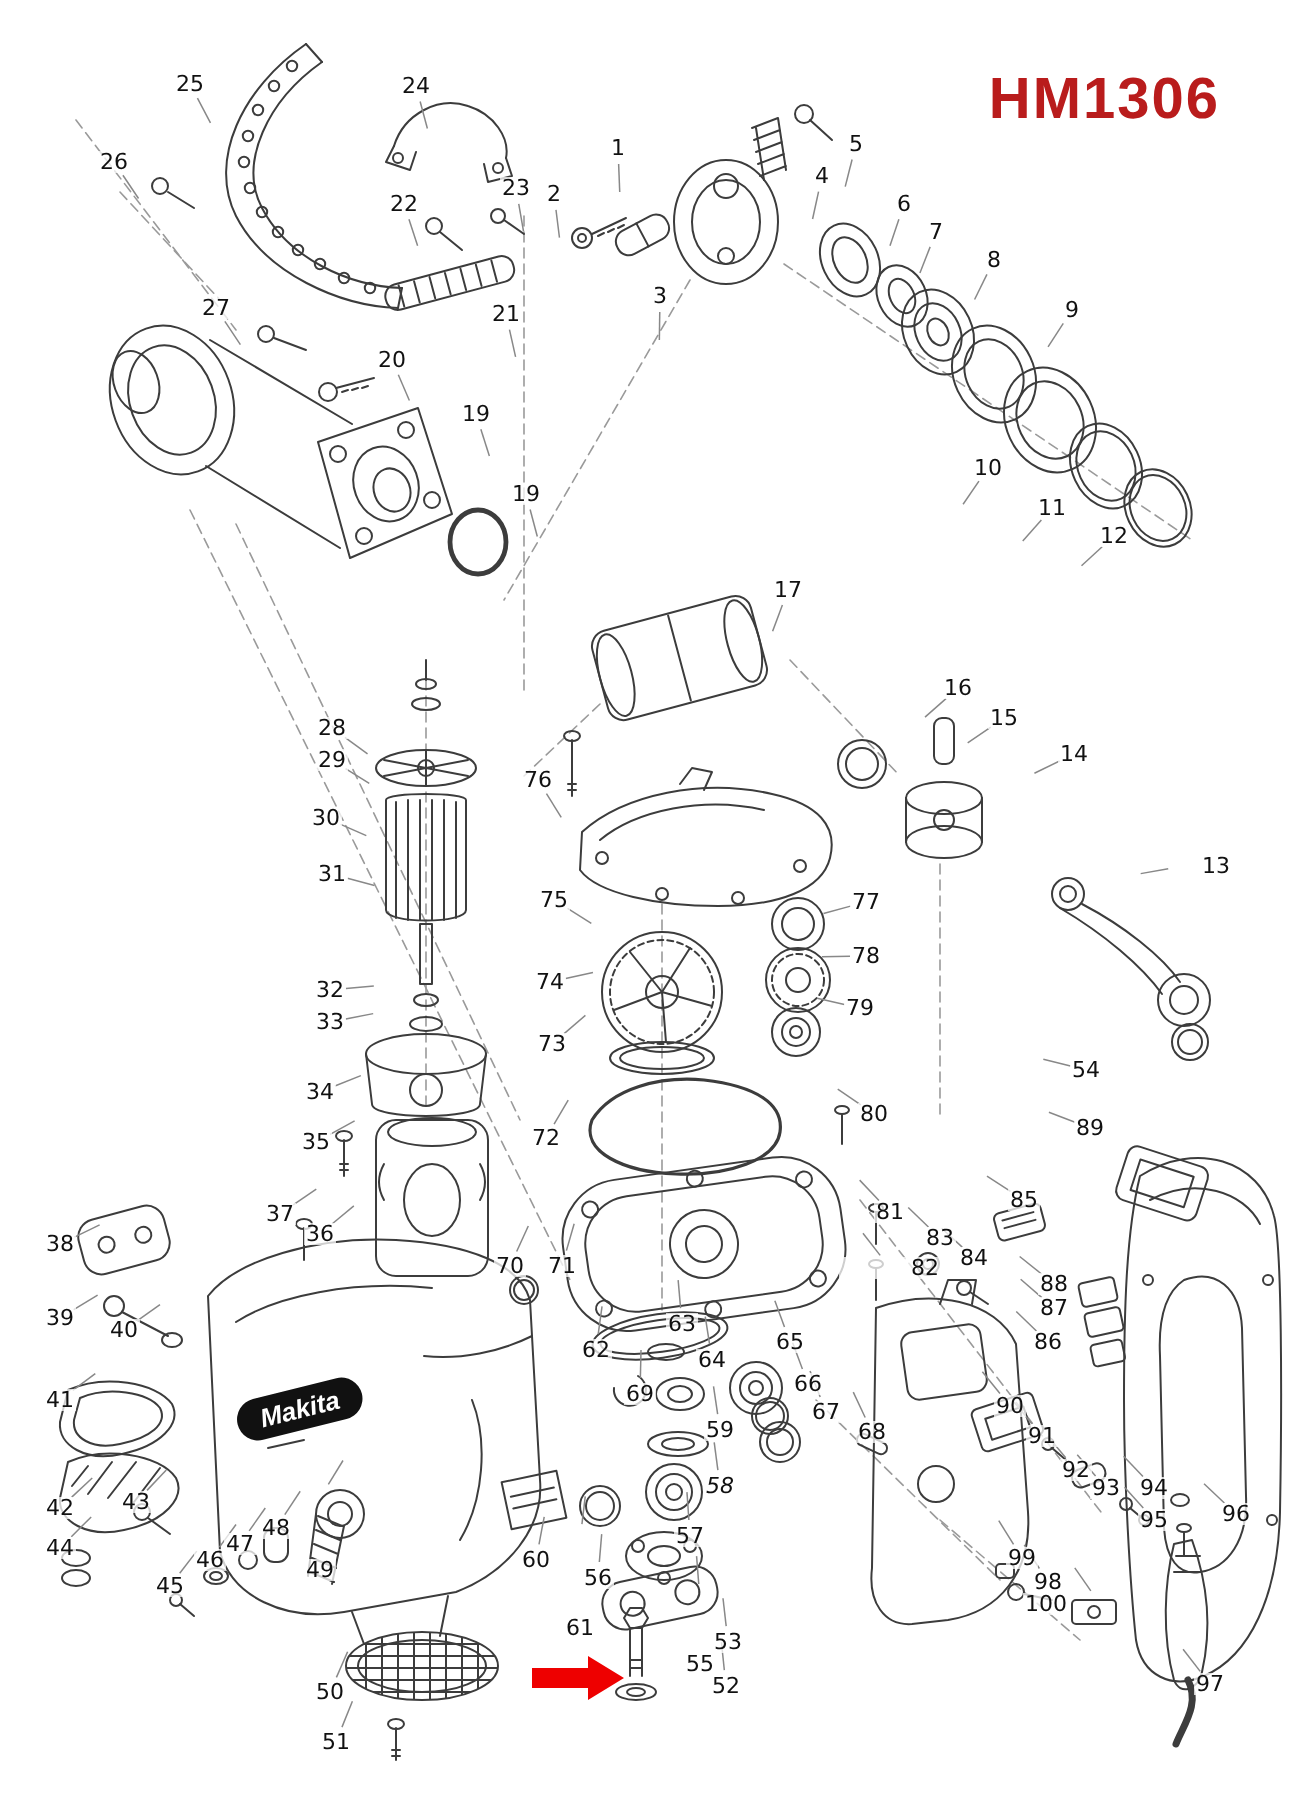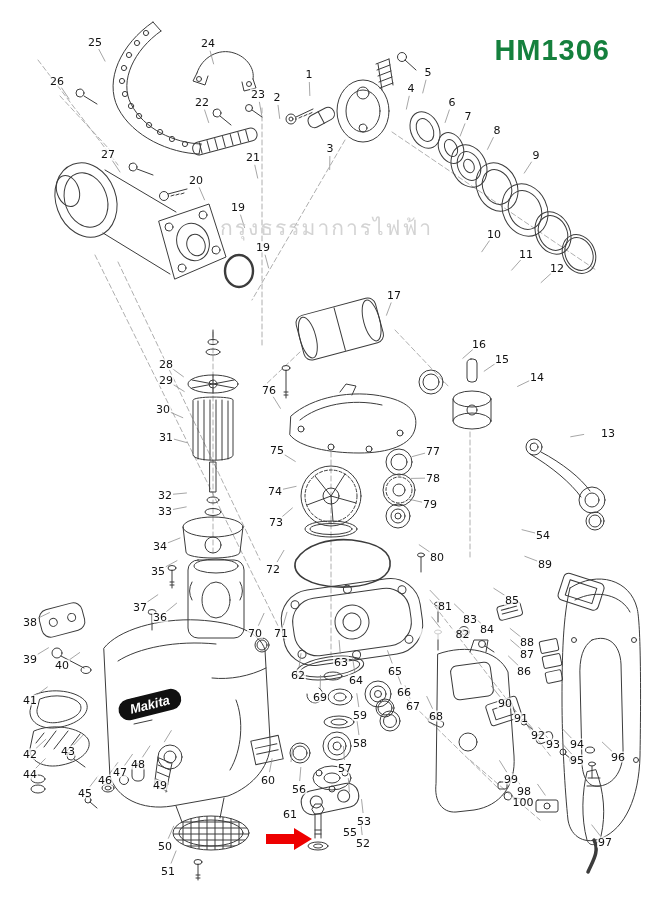--- a/index.html
+++ b/index.html
@@ -1,19 +1,19 @@
 <!DOCTYPE html>
 <html><head>
 <meta charset="utf-8">
 <style>
   html,body{margin:0;padding:0;background:#fff;}
   .page{position:relative;width:654px;height:900px;background:#ffffff;overflow:hidden;
         font-family:"DejaVu Sans",sans-serif;}
   .title{position:absolute;top:34px;right:44px;font-family:"Liberation Sans",sans-serif;
-         font-weight:bold;font-size:29px;color:#15803d;letter-spacing:1px;}
+         font-weight:bold;font-size:29px;color:#b91c1c;letter-spacing:1px;}
   .watermark{position:absolute;left:220px;top:211px;font-size:21px;color:#c9c9c9;
          letter-spacing:2px;opacity:.8;white-space:nowrap;}
   svg.layer{position:absolute;left:0;top:0;}
   #labels-layer{position:absolute;left:0;top:0;width:654px;height:900px;}
   .part-label{position:absolute;transform:translate(-50%,-50%);font-size:11px;color:#111;
          line-height:1;background:rgba(255,255,255,.75);padding:0 1px;}
   #leader-layer line{stroke:#888;stroke-width:.75;}
 </style>
 </head>
 <body>
@@ -527,21 +527,20 @@
       <line x1="547.7710410372313" y1="737.9454159378467" x2="538.6203628523859" y2="727.3498938290785"></line>
       <line x1="571.47619402654" y1="738.2131556468514" x2="561.809533572985" y2="728.0861780288415"></line>
       <line x1="571.6482821470204" y1="754.0536468300227" x2="562.2827759043062" y2="743.6475287825623"></line>
       <line x1="612.1866466798704" y1="751.5040994209013" x2="602.0132783696434" y2="741.8862734074786"></line>
       <line x1="600.1054354931249" y1="835.6720273161116" x2="591.5399476060935" y2="824.5980751193067"></line>
       <line x1="519.6881852993066" y1="784.2614353170068" x2="512.1425095730931" y2="772.4689471217686"></line>
       <line x1="506.7743128357092" y1="772.2070942896615" x2="499.37936029820037" y2="760.3195092965693"></line>
       <line x1="545.4177700806447" y1="795.4423198487449" x2="537.398867721773" y2="783.9663795840485"></line>
     </svg>
 
-  <div class="watermark">กรุงธรรมาการไฟฟ้า</div>
   <div class="title">HM1306</div>
   <div id="labels-layer">
       <span class="part-label" style="left: 309px; top: 74px;">1</span>
       <span class="part-label" style="left: 277px; top: 97px;">2</span>
       <span class="part-label" style="left: 330px; top: 148px;">3</span>
       <span class="part-label" style="left: 411px; top: 88px;">4</span>
       <span class="part-label" style="left: 428px; top: 72px;">5</span>
       <span class="part-label" style="left: 452px; top: 102px;">6</span>
       <span class="part-label" style="left: 468px; top: 116px;">7</span>
       <span class="part-label" style="left: 497px; top: 130px;">8</span>
@@ -587,21 +586,21 @@
       <span class="part-label" style="left: 138px; top: 764px;">48</span>
       <span class="part-label" style="left: 160px; top: 749px; margin-top: 36px;">49</span>
       <span class="part-label" style="left: 165px; top: 846px;">50</span>
       <span class="part-label" style="left: 168px; top: 871px;">51</span>
       <span class="part-label" style="left: 363px; top: 843px;">52</span>
       <span class="part-label" style="left: 364px; top: 821px;">53</span>
       <span class="part-label" style="left: 543px; top: 535px;">54</span>
       <span class="part-label" style="left: 350px; top: 800px; margin-top: 32px;">55</span>
       <span class="part-label" style="left: 299px; top: 789px;">56</span>
       <span class="part-label" style="left: 345px; top: 768px;">57</span>
-      <span class="part-label" style="left: 360px; top: 743px;">58</span>
+      <span class="part-label" style="left: 360px; top: 743px; font-style: italic;">58</span>
       <span class="part-label" style="left: 360px; top: 715px;">59</span>
       <span class="part-label" style="left: 268px; top: 780px;">60</span>
       <span class="part-label" style="left: 290px; top: 770px; margin-top: 44px;">61</span>
       <span class="part-label" style="left: 298px; top: 675px;">62</span>
       <span class="part-label" style="left: 341px; top: 662px;">63</span>
       <span class="part-label" style="left: 356px; top: 680px;">64</span>
       <span class="part-label" style="left: 395px; top: 671px;">65</span>
       <span class="part-label" style="left: 404px; top: 692px;">66</span>
       <span class="part-label" style="left: 413px; top: 706px;">67</span>
       <span class="part-label" style="left: 436px; top: 716px;">68</span>

